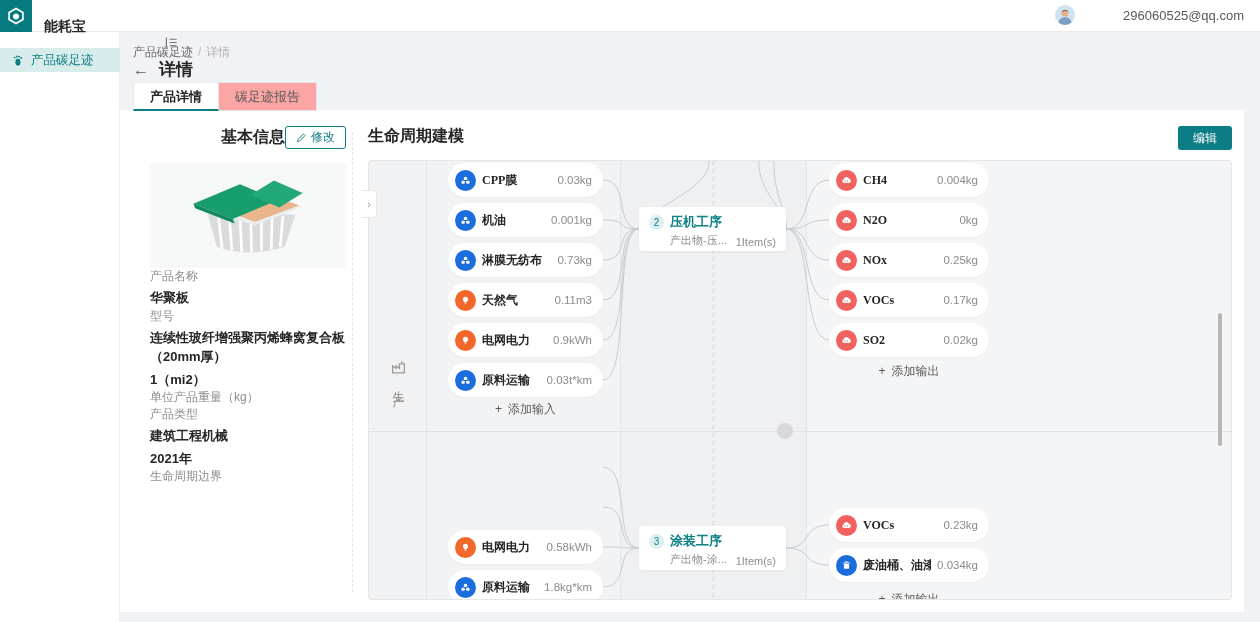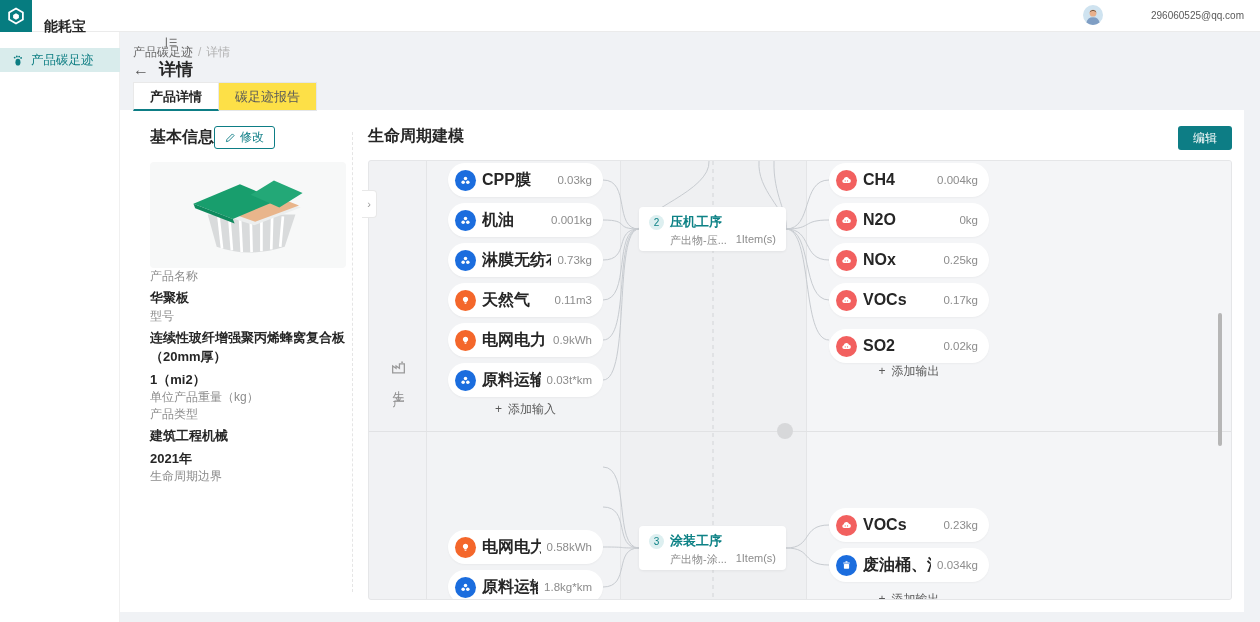--- a/index.html
+++ b/index.html
@@ -4,46 +4,46 @@
 <style>
   * { margin:0; padding:0; box-sizing:border-box; }
   html,body { width:1260px; height:622px; overflow:hidden; }
   body { font-family:"Liberation Sans","DejaVu Sans",sans-serif; background:#f0f2f5; position:relative; color:#262626; }
 
   
   .app-header { position:absolute; left:0; top:0; width:1260px; height:32px; background:#fff; border-bottom:1px solid #ebebeb; z-index:20; }
   .logo { position:absolute; left:0; top:0; width:32px; height:32px; background:#067c80; display:flex; align-items:center; justify-content:center; }
   .app-name { position:absolute; left:44px; top:18px; font-size:14px; font-weight:bold; color:#262626; }
   .user-area { position:absolute; right:16px; top:5px; display:flex; align-items:center; gap:7px; }
-  .user-email { font-size:10px; color:#595959;margin-left:41px; }
+  .user-email { font-size:13px; color:#595959;margin-left:41px; }
 
   
   .sidebar { position:absolute; left:0; top:32px; width:120px; height:590px; background:#fff; border-right:1px solid #f0f0f0; z-index:10; }
   .side-item { position:absolute; left:0; top:16px; width:120px; height:24px; background:#d9ecec; display:flex; align-items:center; gap:6px; padding-left:12px; cursor:pointer; }
   .side-item span.lbl { font-size:12.5px; color:#0c7d82; }
   .trigger-icon { position:absolute; left:165px; top:36px; width:13px; height:13px; z-index:12; cursor:pointer; }
 
   
   .breadcrumb { position:absolute; left:133px; top:44px; font-size:12px; color:#696969; z-index:5; }
   .breadcrumb .sep { color:#b9b9b9; margin:0 5px; }
   .breadcrumb .cur { color:#b0b0b0; }
   .title-row { position:absolute; left:133px; top:58px; display:flex; align-items:center; gap:10px; z-index:5; }
   .back-arrow { font-size:16px; color:#595959; cursor:pointer; line-height:1; }
   .page-title { font-size:17px; font-weight:bold; color:#262626; }
   .tabs { position:absolute; left:133px; top:82px; display:flex; z-index:5; }
   .tab { height:29px; line-height:28px; text-align:center; font-size:13px; padding:0 16px; cursor:pointer; }
   .tab.active { background:#fff; color:#262626; font-weight:bold; border:1px solid #e9e9e9; border-bottom:2px solid #0d7d85; }
-  .tab.inactive { background:#fde047; color:#595959; border:1px solid #e4e6e8; border-left:none; }
+  .tab.inactive { background:#fca5a5; color:#595959; border:1px solid #e4e6e8; border-left:none; }
 
   
   .card { position:absolute; left:120px; top:110px; width:1124px; height:502px; background:#fff; z-index:1; }
 
   
   .left-panel { position:absolute; left:150px; top:126px; width:196px; z-index:2; }
-  .panel-head { display:flex; align-items:center; justify-content:flex-start; }
+  .panel-head { display:flex; align-items:center; justify-content:flex-end; }
   .panel-title { font-size:16px; font-weight:bold; }
   .edit-outline-btn { display:flex; align-items:center; gap:4px; border:1px solid #0d7d85; color:#0d7d85; background:#fff; border-radius:3px; height:23px; padding:0 10px; font-size:12px; cursor:pointer; font-family:inherit; }
   .prod-img { margin-top:13px; width:196px; height:106px; background:#f7f8f8; border-radius:4px; display:flex; align-items:center; justify-content:center; }
   .field { }
   .field .flabel { font-size:12px; color:#8c8c8c; }
   .field .fvalue { font-size:13px; font-weight:bold; color:#262626; margin-top:3px; line-height:1.5; }
   .panel-divider { position:absolute; left:352px; top:132px; height:460px; border-left:1px dashed #e5e5e5; z-index:2; }
 
   
   .lc-title { position:absolute; left:368px; top:126px; font-size:16px; font-weight:bold; z-index:2; }
@@ -61,29 +61,29 @@
   .scroll-thumb { position:absolute; left:849px; top:152px; width:4px; height:133px; background:#b6b6b6; border-radius:2px; z-index:5; cursor:grab; }
 
   
   .pill { position:absolute; height:34px; background:#fff; border-radius:17px; display:flex; align-items:center; padding:0 11px 0 7px; box-shadow:0 1px 2px rgba(0,0,0,0.04); z-index:2; cursor:pointer; }
   .pill.in { left:79px; width:155px; }
   .pill.out { left:460px; width:160px; }
   .ic { width:21px; height:21px; border-radius:50%; display:flex; align-items:center; justify-content:center; flex:none; }
   .ic.blue { background:#1b6dde; }
   .ic.orange { background:#f4672b; }
   .ic.red { background:#f2605f; }
-  .pname { font-size:16px; color:#262626; font-weight:bold; margin-left:6px; white-space:nowrap; overflow:hidden; }
+  .pname { font-size:12px; color:#262626; font-weight:bold; margin-left:6px; white-space:nowrap; overflow:hidden;font-family:Liberation Serif, serif; }
   .pval { font-size:11.5px; color:#8c8c8c; margin-left:auto; white-space:nowrap; padding-left:6px; }
 
   
   .pnode { position:absolute; left:270px; width:147px; height:44px; background:#fff; border-radius:4px; box-shadow:0 1px 3px rgba(0,0,0,0.06); padding:6px 10px 0 10px; z-index:2; cursor:pointer; }
   .pnode .row1 { display:flex; align-items:center; gap:6px; }
   .badge { width:15px; height:15px; border-radius:50%; background:#ddeff0; color:#0e8286; font-size:10px; display:flex; align-items:center; justify-content:center; flex:none; }
   .pnode .nname { font-size:13px; font-weight:bold; color:#0e8286; }
-  .pnode .row2 { display:flex; align-items:flex-start; margin-left:21px; margin-top:2px; }
+  .pnode .row2 { display:flex; align-items:flex-end; margin-left:21px; margin-top:2px; }
   .pnode .sub { font-size:11px; color:#8c8c8c; }
   .pnode .cnt { font-size:11px; color:#8c8c8c; margin-left:auto; }
 
   .add-link { position:absolute; font-size:12px; color:#595959; text-align:center; cursor:pointer; z-index:2; }
   .add-link .plus { margin-right:6px; color:#595959; }
 </style>
 </head>
 <body>
 
 <div class="app-header">
@@ -367,21 +367,21 @@
     <span class="ic red">
         <svg width="13" height="13" viewBox="0 0 20 20">
           <path d="M6.2 13.8a2.8 2.8 0 0 1-.4-5.55 4.1 4.1 0 0 1 8-.9 3.2 3.2 0 0 1-.5 6.45Z" fill="#fff"></path>
           <circle cx="8" cy="10.6" r=".9" fill="#f2605f"></circle>
           <circle cx="11.6" cy="10.6" r=".9" fill="#f2605f"></circle>
         </svg>
       </span>
     <span class="pname">VOCs</span>
     <span class="pval">0.17kg</span>
   </div>
-  <div class="pill out" style="top:168px;text-align:right;">
+  <div class="pill out" style="top:162px;text-align:right;">
     <span class="ic red">
         <svg width="13" height="13" viewBox="0 0 20 20">
           <path d="M6.2 13.8a2.8 2.8 0 0 1-.4-5.55 4.1 4.1 0 0 1 8-.9 3.2 3.2 0 0 1-.5 6.45Z" fill="#fff"></path>
           <circle cx="8" cy="10.6" r=".9" fill="#f2605f"></circle>
           <circle cx="11.6" cy="10.6" r=".9" fill="#f2605f"></circle>
         </svg>
       </span>
     <span class="pname">SO2</span>
     <span class="pval">0.02kg</span>
   </div>

